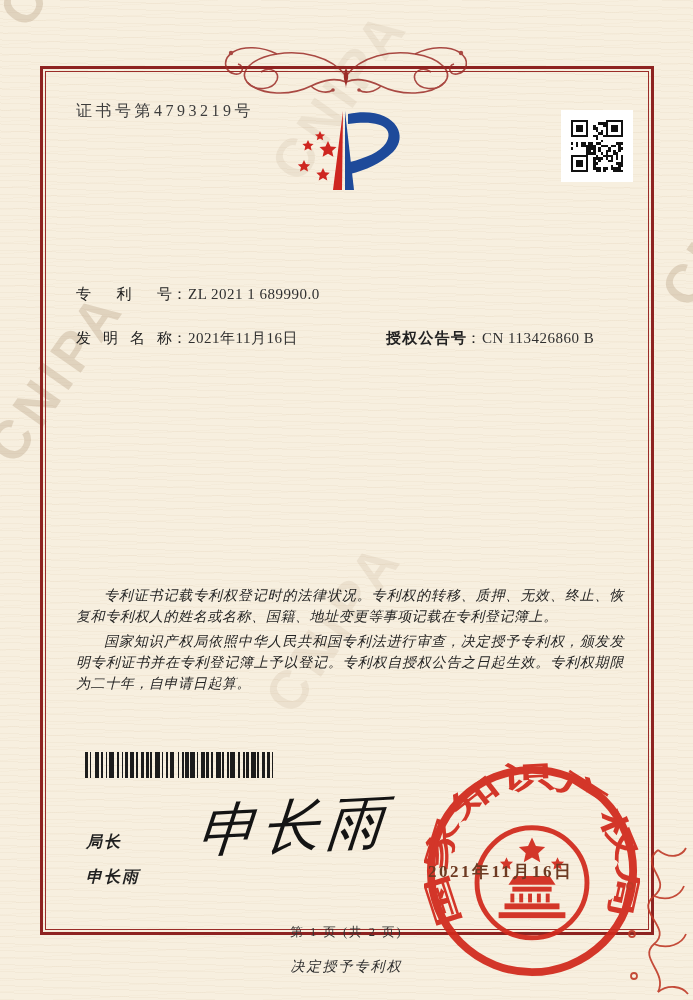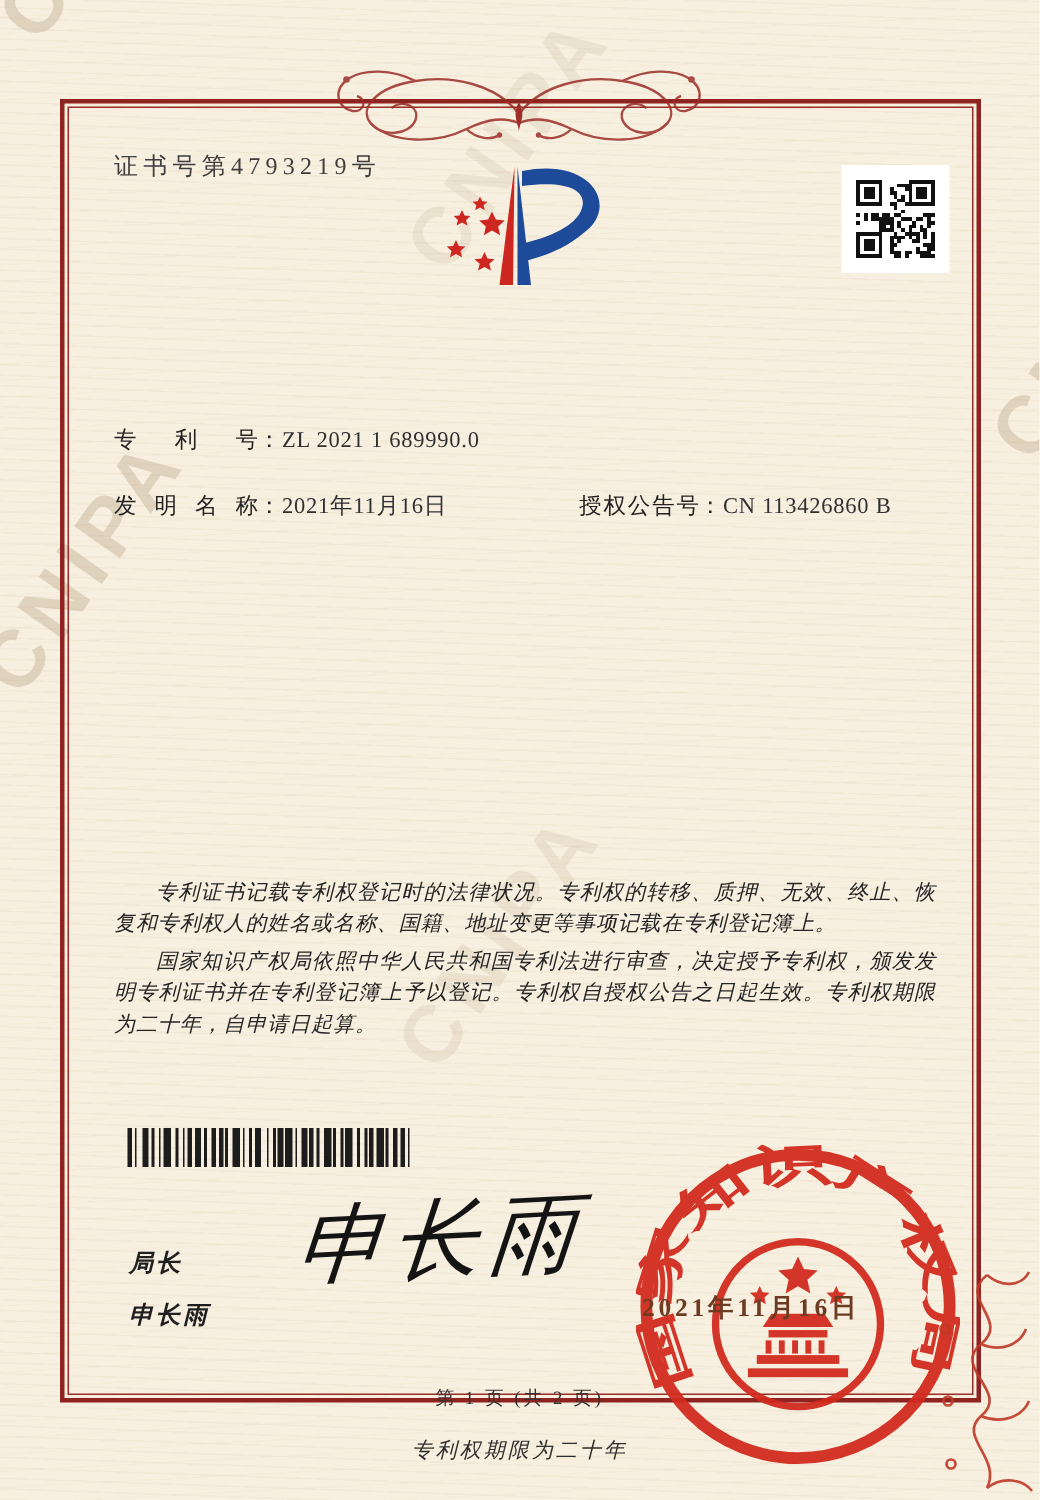--- a/index.html
+++ b/index.html
@@ -44,21 +44,21 @@
   }
   .fields{ position:absolute; left:76px; top:284px; width:560px; font-size:15px;}
   .frow{ height:44px; line-height:20px; white-space:nowrap;}
   .flabel{
     display:inline-block; width:96px; vertical-align:top;
     text-align:justify; text-align-last:justify; color:#222; font-weight:500;
   }
   .fcolon{ display:inline-block; width:16px; color:#222;}
   .fvalue{ color:#303030; letter-spacing:.5px;}
   .fvalue-fixed{ display:inline-block; width:172px;}
-  .flabel2{ display:inline-block; width:80px; text-align:justify; text-align-last:justify; color:#222; font-weight:400; margin-left:26px;}
+  .flabel2{ display:inline-block; width:80px; text-align:justify; text-align-last:justify; color:#222; font-weight:700; margin-left:26px;}
   .body-text{
     position:absolute; left:76px; top:585px; width:548px;
     font-size:14px; line-height:21px; text-align:justify; font-style:italic;
     color:#242424; letter-spacing:.6px;
   }
   .body-text p{ margin:0 0 4px 0; text-indent:2em;}
   .barcode{
     position:absolute; left:85px; top:752px; height:26px; display:flex; align-items:stretch;
   }
   .barcode .bar{height:100%;}
@@ -383,15 +383,15 @@
       <path d="M56 98 C70 104 84 98 88 88"></path>
       <path d="M60 146 C70 138 84 140 90 148"></path>
       <circle cx="32" cy="40" r="3"></circle>
       <circle cx="34" cy="88" r="3"></circle>
       <circle cx="36" cy="130" r="3"></circle>
     </g>
   </svg>
 
   <div class="page-no">第 1 页 (共 2 页)</div>
 
-  <div class="footer-note">专利权期限为二十年</div>
+  <div class="footer-note">决定授予专利权</div>
 
 </div>
 
 </body></html>

